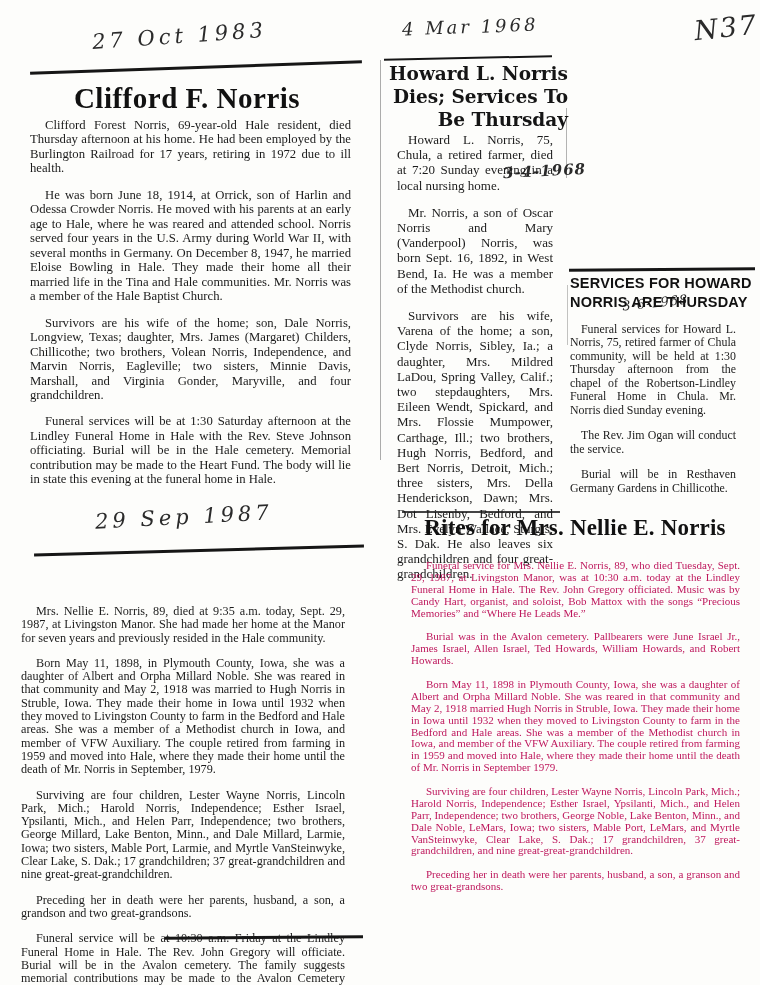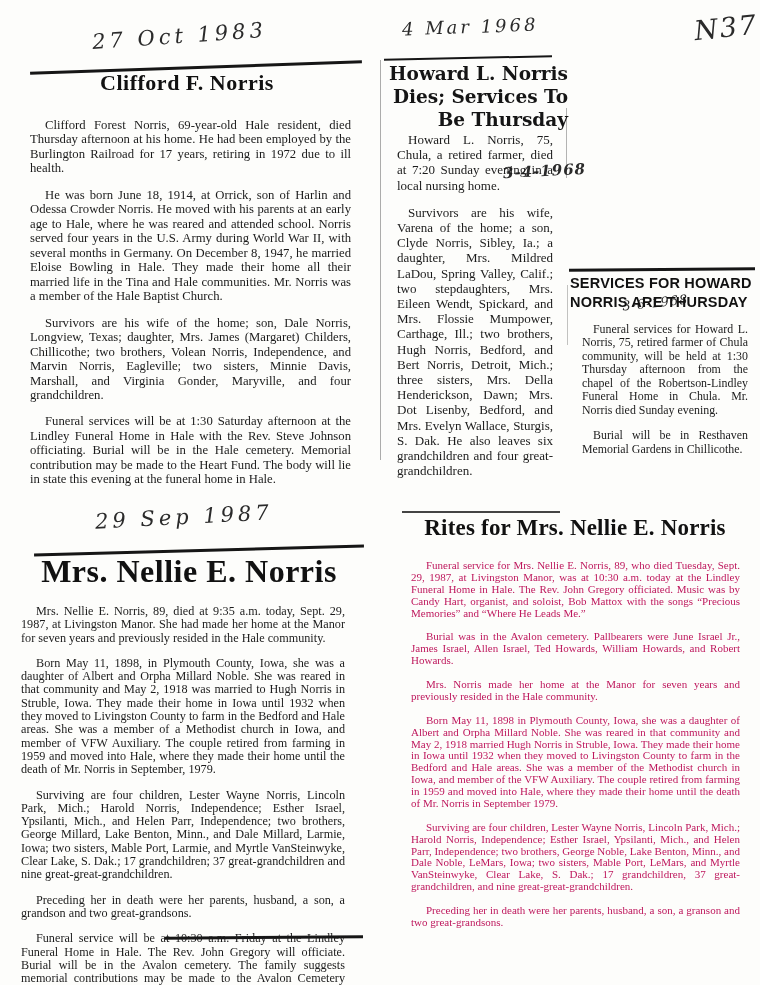--- a/index.html
+++ b/index.html
@@ -38,40 +38,40 @@
   .vline-howard-left{top:60px;left:380px;height:400px;opacity:.55;}
   .vline-howard-right1{top:108px;left:566px;height:70px;opacity:.5;}
   .vline-howard-right2{top:285px;left:567px;height:60px;opacity:.4;}
   
   .title-serif{
     position:absolute;margin:0;
     font-family:"Liberation Serif", serif;
     font-weight:bold;color:#111;
     text-align:center;
   }
-  .title-clifford{top:70px;left:22px;width:330px;font-size:22px;letter-spacing:.5px;}
+  .title-clifford{top:82px;left:22px;width:330px;font-size:29px;letter-spacing:.5px;}
   .title-nellie{top:553px;left:18px;width:342px;font-size:32px;letter-spacing:.5px;}
   .title-rites{top:515px;left:400px;width:350px;font-size:23px;letter-spacing:.2px;}
   .title-howard{
     position:absolute;margin:1px;top:61px;left:385px;width:182px;
     font-family:"DejaVu Serif", serif;font-weight:bold;color:#151515;
     font-size:18.5px;line-height:1.25;text-align:right;
   }
   .title-services{
     position:absolute;margin:0;top:274px;left:570px;width:192px;
     font-family:"Liberation Sans", sans-serif;font-weight:bold;color:#111;
     font-size:14.5px;line-height:1.3;letter-spacing:.2px;
   }
   
   .body{position:absolute;text-align:justify;}
   .body p{margin:12px;text-indent:15px;}
   .body-clifford{top:106px;left:18px;width:345px;font-size:12.7px;line-height:1.14;}
   .body-howard{top:120px;left:385px;width:180px;font-size:13px;line-height:1.17;}
   .body-howard p{text-indent:11px;}
-  .body-services{top:311px;left:570px;width:190px;font-size:11.9px;line-height:1.13;}
+  .body-services{top:311px;left:558px;width:190px;font-size:11.9px;line-height:1.13;}
   .body-services p{text-indent:11px;}
   .body-nellie{top:593px;left:9px;width:348px;font-size:12.2px;line-height:1.09;}
   .body-rites{top:548px;left:399px;width:353px;font-size:11px;line-height:1.08;color:#be185d;}
 </style>
 </head>
 <body>
 
 <div class="page">
 
   <div class="hw hw-n37">N37</div>
@@ -97,41 +97,41 @@
       <p>Survivors are his wife of the home; son, Dale Norris, Longview, Texas; daughter, Mrs. James (Margaret) Childers, Chillicothe; two brothers, Volean Norris, Independence, and Marvin Norris, Eagleville; two sisters, Minnie Davis, Marshall, and Virginia Gonder, Maryville, and four grandchildren.</p>
       <p>Funeral services will be at 1:30 Saturday afternoon at the Lindley Funeral Home in Hale with the Rev. Steve Johnson officiating. Burial will be in the Hale cemetery. Memorial contribution may be made to the Heart Fund. The body will lie in state this evening at the funeral home in Hale.</p>
     </div>
 
   <h2 class="title-howard">
     <span>Howard L. Norris Dies; Services To Be Thursday</span>
     <span class="hw-howard2">3-4-1968</span>
   </h2>
   <div class="body body-howard">
       <p>Howard L. Norris, 75, Chula, a retired farmer, died at 7:20 Sunday evening in a local nursing home.</p>
+      <p>Mr. Norris, a son of Oscar Norris and Mary (Vanderpool) Norris, was born Sept. 16, 1892, in West Bend, Ia. He was a member of the Methodist church.</p>
       <p>Survivors are his wife, Varena of the home; a son, Clyde Norris, Sibley, Ia.; a daughter, Mrs. Mildred LaDou, Spring Valley, Calif.; two stepdaughters, Mrs. Eileen Wendt, Spickard, and Mrs. Flossie Mumpower, Carthage, Ill.; two brothers, Hugh Norris, Bedford, and Bert Norris, Detroit, Mich.; three sisters, Mrs. Della Henderickson, Dawn; Mrs. Dot Lisenby, Bedford, and Mrs. Evelyn Wallace, Sturgis, S. Dak. He also leaves six grandchildren and four great-grandchildren.</p>
     </div>
 
   <h2 class="title-services">SERVICES FOR HOWARD NORRIS ARE THURSDAY</h2>
   <div class="body body-services">
       <p>Funeral services for Howard L. Norris, 75, retired farmer of Chula community, will be held at 1:30 Thursday afternoon from the chapel of the Robertson-Lindley Funeral Home in Chula. Mr. Norris died Sunday evening.</p>
-      <p>Burial will be in Resthaven Memorial Gardens in Chillicothe.</p>
+      <p>The Rev. Jim Ogan will conduct the service.</p>
+      <p>Burial will be in Resthaven Germany Gardens in Chillicothe.</p>
     </div>
 
-  <h1 class="title-serif title-nellie">Mrs. Nellie E. Norris</h1>
   <div class="body body-nellie">
       <p>Mrs. Nellie E. Norris, 89, died at 9:35 a.m. today, Sept. 29, 1987, at Livingston Manor. She had made her home at the Manor for seven years and previously resided in the Hale community.</p>
       <p>Born May 11, 1898, in Plymouth County, Iowa, she was a daughter of Albert and Orpha Millard Noble. She was reared in that community and May 2, 1918 was married to Hugh Norris in Struble, Iowa. They made their home in Iowa until 1932 when they moved to Livingston County to farm in the Bedford and Hale areas. She was a member of a Methodist church in Iowa, and member of VFW Auxiliary. The couple retired from farming in 1959 and moved into Hale, where they made their home until the death of Mr. Norris in September, 1979.</p>
       <p>Surviving are four children, Lester Wayne Norris, Lincoln Park, Mich.; Harold Norris, Independence; Esther Israel, Ypsilanti, Mich., and Helen Parr, Independence; two brothers, George Millard, Lake Benton, Minn., and Dale Millard, Larmie, Iowa; two sisters, Mable Port, Larmie, and Myrtle VanSteinwyke, Clear Lake, S. Dak.; 17 grandchildren; 37 great-grandchildren and nine great-great-grandchildren.</p>
       <p>Preceding her in death were her parents, husband, a son, a grandson and two great-grandsons.</p>
       <p>Funeral service will be at 10:30 a.m. Friday at the Lindley Funeral Home in Hale. The Rev. John Gregory will officiate. Burial will be in the Avalon cemetery. The family suggests memorial contributions may be made to the Avalon Cemetery Association. The family will receive friends from 7 to 8 p.m. Thursday at the funeral chapel in Hale. The body will lie in state after 12 noon Thursday at the funeral home.</p>
     </div>
 
   <h1 class="title-serif title-rites">Rites for Mrs. Nellie E. Norris</h1>
   <div class="body body-rites">
       <p>Funeral service for Mrs. Nellie E. Norris, 89, who died Tuesday, Sept. 29, 1987, at Livingston Manor, was at 10:30 a.m. today at the Lindley Funeral Home in Hale. The Rev. John Gregory officiated. Music was by Candy Hart, organist, and soloist, Bob Mattox with the songs “Precious Memories” and “Where He Leads Me.”</p>
       <p>Burial was in the Avalon cemetery. Pallbearers were June Israel Jr., James Israel, Allen Israel, Ted Howards, William Howards, and Robert Howards.</p>
-      <p>Mrs. Norris made her home at the Manor for seven years and previously resided in the Hale community.</p>
       <p>Born May 11, 1898 in Plymouth County, Iowa, she was a daughter of Albert and Orpha Millard Noble. She was reared in that community and May 2, 1918 married Hugh Norris in Struble, Iowa. They made their home in Iowa until 1932 when they moved to Livingston County to farm in the Bedford and Hale areas. She was a member of the Methodist church in Iowa, and member of the VFW Auxiliary. The couple retired from farming in 1959 and moved into Hale, where they made their home until the death of Mr. Norris in September 1979.</p>
       <p>Surviving are four children, Lester Wayne Norris, Lincoln Park, Mich.; Harold Norris, Independence; Esther Israel, Ypsilanti, Mich., and Helen Parr, Independence; two brothers, George Noble, Lake Benton, Minn., and Dale Noble, LeMars, Iowa; two sisters, Mable Port, LeMars, and Myrtle VanSteinwyke, Clear Lake, S. Dak.; 17 grandchildren, 37 great-grandchildren, and nine great-great-grandchildren.</p>
       <p>Preceding her in death were her parents, husband, a son, a granson and two great-grandsons.</p>
     </div>
 
 </div>
 
 </body></html>

